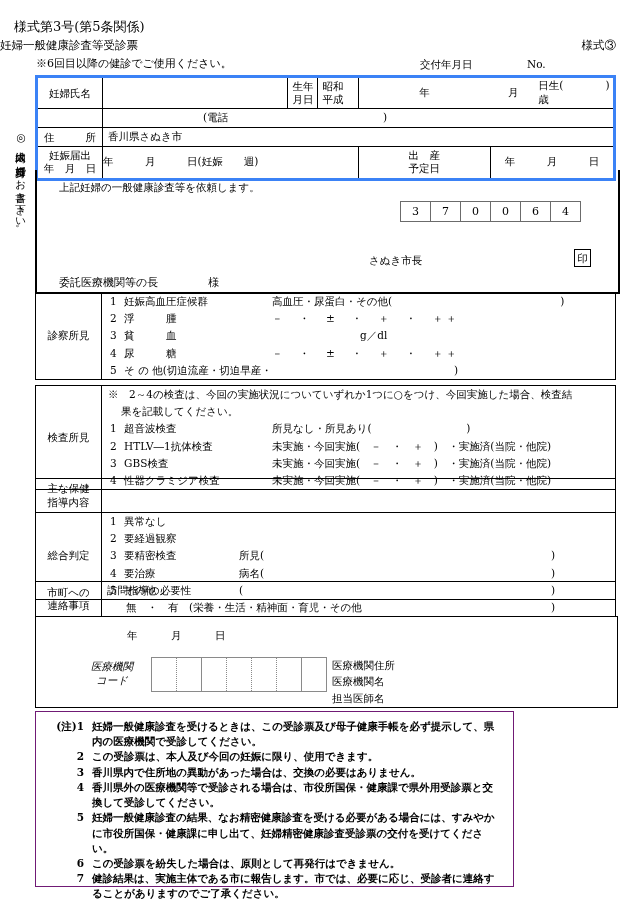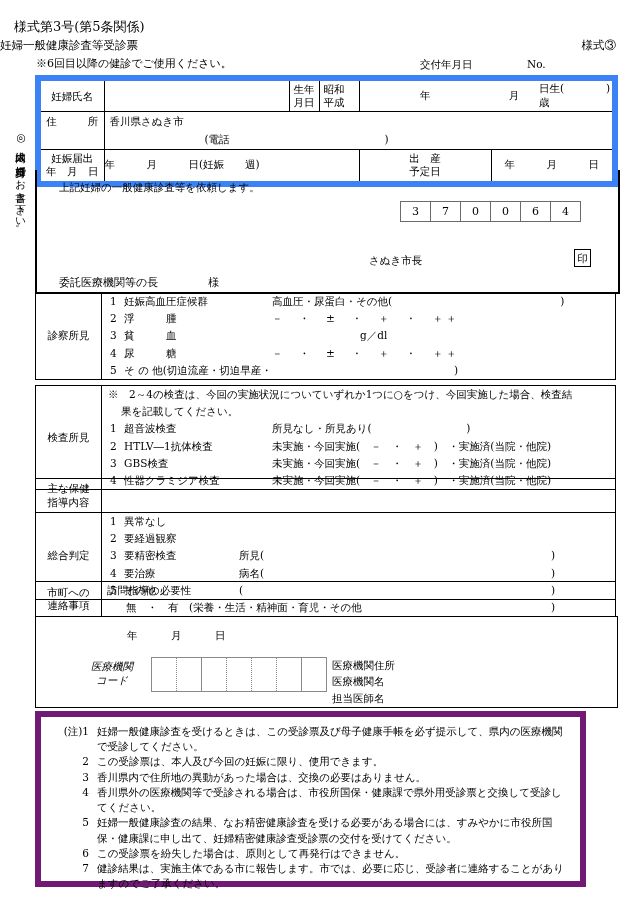--- a/index.html
+++ b/index.html
@@ -60,21 +60,21 @@
   
   table {
     border-collapse: collapse;
     table-layout: fixed;
     font-size: 10.5px;
   }
   td { vertical-align: middle; padding: 0; }
 
   .tbl-top {
     position: absolute; left: 35px; top: 75px; width: 581px;
-    border: 6px solid #3b82f6;
+    border: 3px solid #3b82f6;
   }
   .tbl-top td { border: 1px solid #000; }
   .tbl-top td.no-l { border-left: none; }
   .tbl-top td.no-r { border-right: none; }
   .tbl-top td.no-b { border-bottom: none; }
   .tbl-top td.no-t { border-top: none; }
 
   .lbl {
     text-align: center;
     font-size: 10.5px;
@@ -169,24 +169,25 @@
   }
   .codebox td.solid-l { border-left: 1px solid #8a8a8a; }
   .codebox td.solid-r { border-right: 1px solid #8a8a8a; }
   .code-right {
     position: absolute; left: 296px; top: 40px;
     font-size: 10.5px; line-height: 1.55;
   }
 
   
   .tbl-notes {
-    position: absolute; left: 35px; top: 711px; width: 551px;
-    border: 6px solid #701a75;
+    position: absolute; left: 35px; top: 711px; width: 479px;
+    border: 1px solid #701a75;
     height: 176px;
     box-sizing: border-box;
+    font-weight: bold;
   }
   .notes-inner { padding: 7px 10px 0 10px; font-size: 10.5px; }
   .note-item { display: flex; line-height: 1.45; margin-bottom: 0px; }
   .note-mark { width: 38px; flex: 0 0 38px; text-align: right; padding-right: 8px; }
   .note-body { flex: 1; }
 </style>
 </head>
 <body>
 
 <div class="page">
@@ -220,29 +221,29 @@
         </td>
         <td class="lbl" style="text-align:left;padding-left:4px">
           <div>昭和</div>
           <div>平成</div>
         </td>
         <td class="no-r" style="text-align:center">年</td>
         <td class="no-l no-r" style="text-align:center">月</td>
         <td class="no-l" style="text-align:left;padding-left:2px">日生(　　　　)歳</td>
       </tr>
       <tr style="height:19px">
-        <td class="lbl no-b"><span class="spread2">住　　所</span></td>
-        <td class="cell-pad no-b" colspan="6">香川県さぬき市</td>
-      </tr>
-      <tr style="height:19px">
         <td class="no-t"></td>
         <td class="no-t" colspan="6" style="position:relative">
           <span style="position:absolute;left:100px;top:2px">(電話</span>
           <span style="position:absolute;left:280px;top:2px">)</span>
         </td>
+      </tr>
+      <tr style="height:19px">
+        <td class="lbl no-b"><span class="spread2">住　　所</span></td>
+        <td class="cell-pad no-b" colspan="6">香川県さぬき市</td>
       </tr>
       <tr style="height:30px">
         <td class="lbl">
           <div>妊娠届出</div>
           <div>年　月　日</div>
         </td>
         <td colspan="3" style="text-align:left">年　　　月　　　日(妊娠　　週)</td>
         <td class="lbl" style="width:46px">
           <div>出　産</div>
           <div>予定日</div>

